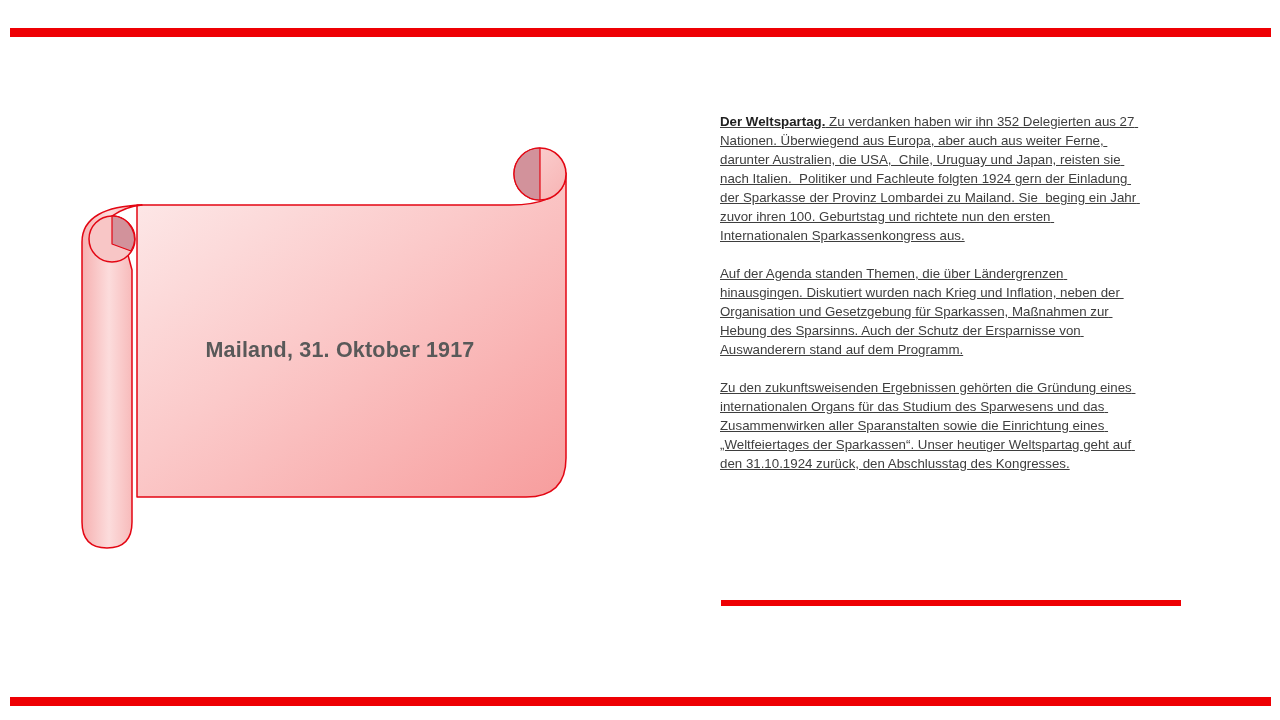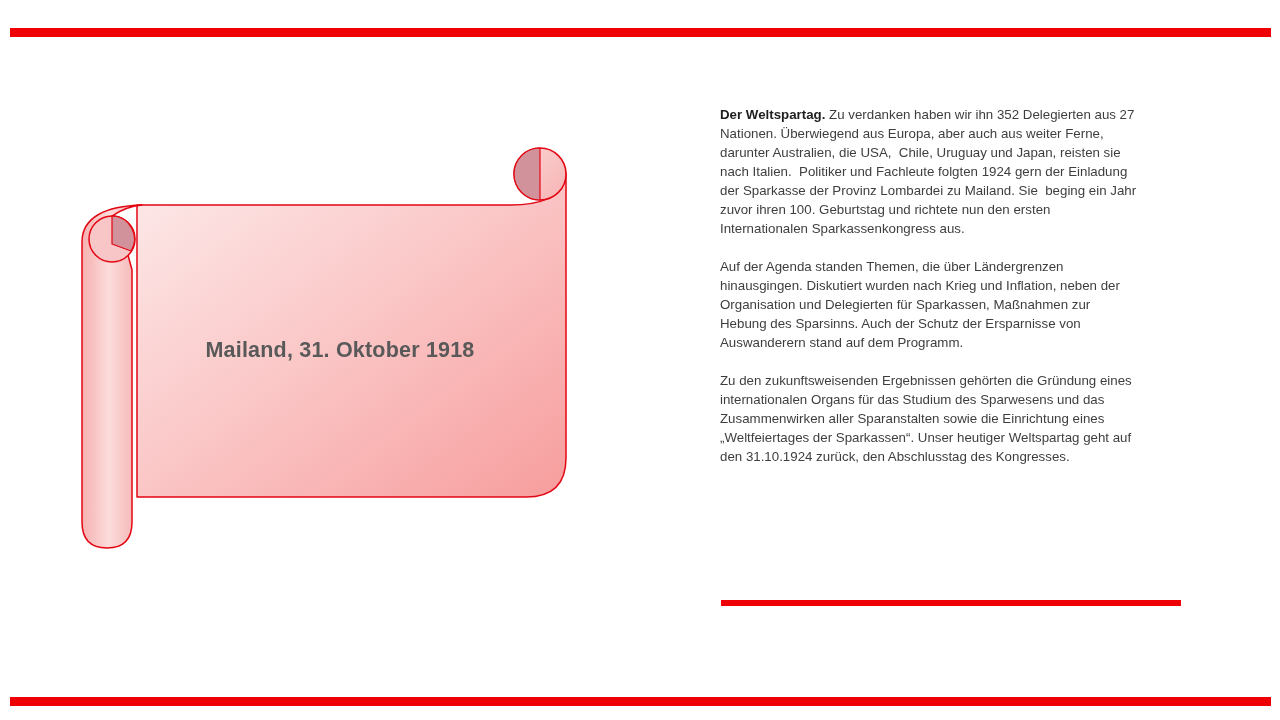--- a/index.html
+++ b/index.html
@@ -25,21 +25,21 @@
     text-align:center;
     font-size:21.5px;font-weight:bold;color:#595959;
     letter-spacing:.2px;
   }
 
   .article{
     position:absolute;left:720px;top:101px;width:420px;
     font-size:13.3px;line-height:19px;color:#3e3e3e;
     letter-spacing:0;
   }
-  .article p{margin:4px 0 19px 0;white-space:pre-wrap;}
+  .article p{margin:11px 0 19px 0;white-space:pre-wrap;text-decoration:underline;}
   .article b{color:#1f1f1f;font-weight:bold;}
 
   .red-divider{
     position:absolute;left:721px;top:600px;width:460px;height:6px;
     background:#ee0004;
   }
 </style>
 </head>
 <body>
 
@@ -70,25 +70,25 @@
 
       <circle cx="480" cy="34" r="26" fill="url(#curlGrad)" stroke="#e30613" stroke-width="1.5"></circle>
       <path d="M 480 8 A 26 26 0 0 0 480 60 Z" fill="#d2929b" stroke="#e30613" stroke-width="1.2" stroke-linejoin="round"></path>
 
       <path d="M 82 65 C 46 66, 22 77, 22 102 L 22 382 Q 22 408, 47 408 Q 72 408, 72 382 L 72 130 L 68 115 A 23 23 0 0 0 52 76 C 62 69, 72 66, 82 65 Z" fill="url(#rollGrad)" stroke="#e30613" stroke-width="1.5" stroke-linejoin="round"></path>
       <circle cx="52" cy="99" r="23" fill="#f8c6c6" stroke="#e30613" stroke-width="1.5"></circle>
       <path d="M 52 76 A 23 23 0 0 1 71 111 L 52 104 Z" fill="#d2929b" stroke="#e30613" stroke-width="1.2" stroke-linejoin="round"></path>
     </svg>
   </div>
 
-  <div class="scroll-caption">Mailand, 31. Oktober 1918</div>
+  <div class="scroll-caption">Mailand, 31. Oktober 1917</div>
 
   <div class="article">
     <p><b>Der Weltspartag.</b><span> Zu verdanken haben wir ihn 352 Delegierten aus 27 Nationen. Überwiegend aus Europa, aber auch aus weiter Ferne, darunter Australien, die USA,  Chile, Uruguay und Japan, reisten sie nach Italien.  Politiker und Fachleute folgten 1924 gern der Einladung der Sparkasse der Provinz Lombardei zu Mailand. Sie  beging ein Jahr zuvor ihren 100. Geburtstag und richtete nun den ersten Internationalen Sparkassenkongress aus.</span></p>
-    <p>Auf der Agenda standen Themen, die über Ländergrenzen hinausgingen. Diskutiert wurden nach Krieg und Inflation, neben der Organisation und Delegierten für Sparkassen, Maßnahmen zur Hebung des Sparsinns. Auch der Schutz der Ersparnisse von Auswanderern stand auf dem Programm.</p>
+    <p>Auf der Agenda standen Themen, die über Ländergrenzen hinausgingen. Diskutiert wurden nach Krieg und Inflation, neben der Organisation und Gesetzgebung für Sparkassen, Maßnahmen zur Hebung des Sparsinns. Auch der Schutz der Ersparnisse von Auswanderern stand auf dem Programm.</p>
     <p>Zu den zukunftsweisenden Ergebnissen gehörten die Gründung eines internationalen Organs für das Studium des Sparwesens und das Zusammenwirken aller Sparanstalten sowie die Einrichtung eines „Weltfeiertages der Sparkassen“. Unser heutiger Weltspartag geht auf den 31.10.1924 zurück, den Abschlusstag des Kongresses.</p>
   </div>
 
   <div class="red-divider"></div>
 
   <div class="accent-bar bottom"></div>
 
 </div>
 
 </body></html>

